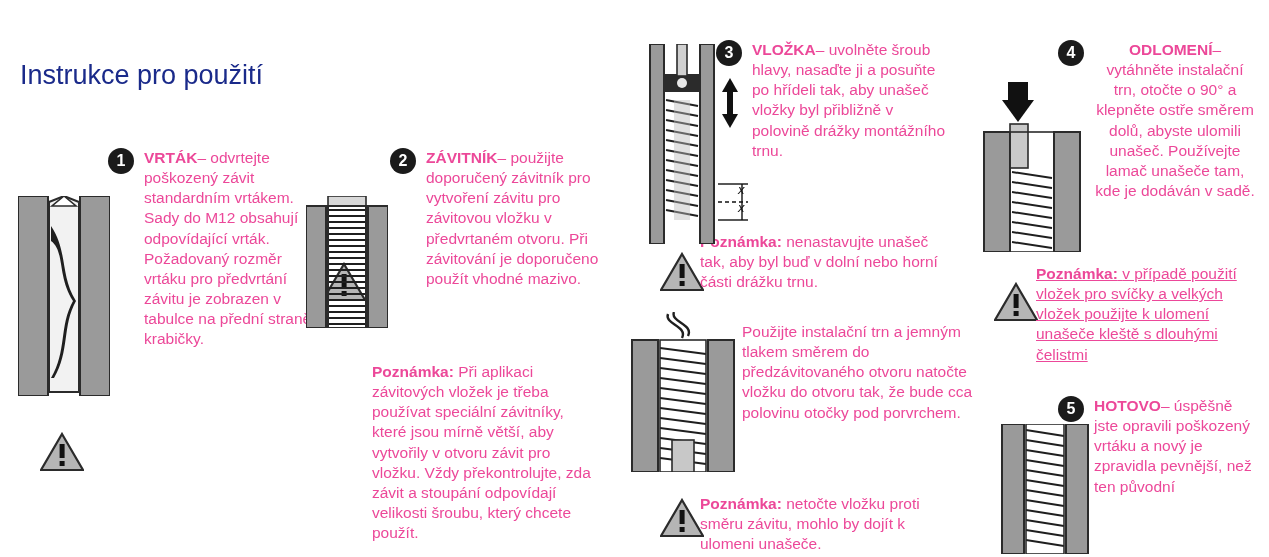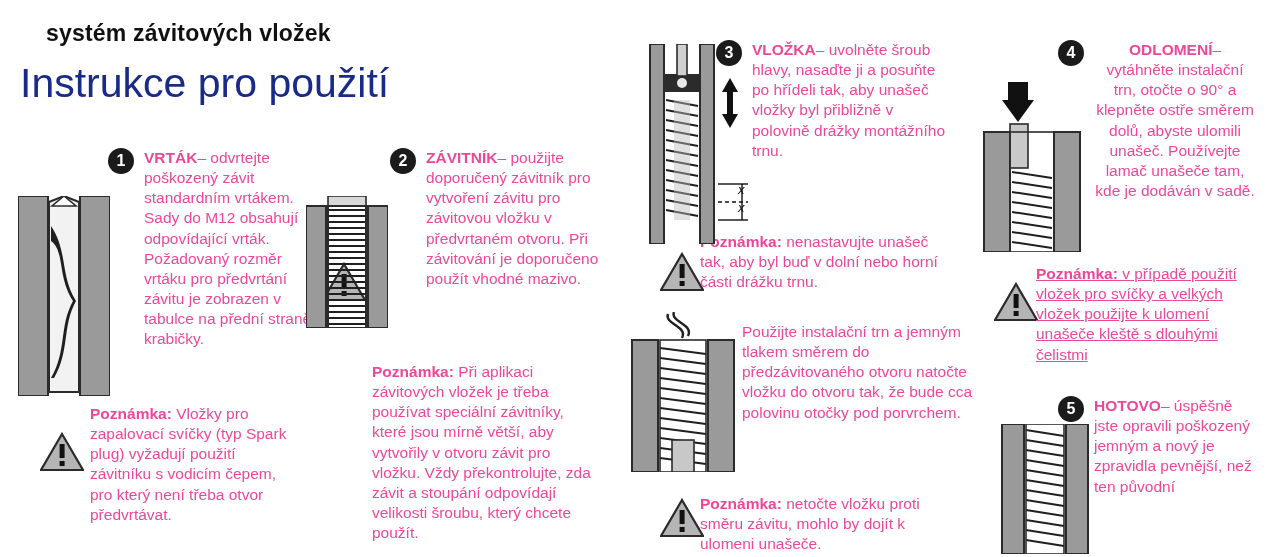--- a/index.html
+++ b/index.html
@@ -22,21 +22,21 @@
     position: absolute;
     left: 46px; top: 20px;
     font-size: 23px;
     font-weight: bold;
     color: #111111;
     letter-spacing: 0.2px;
   }
   .maintitle {
     position: absolute;
     left: 20px; top: 60px;
-    font-size: 41px;
+    font-size: 27px;
     color: #1a2a8a;
     font-weight: normal;
     letter-spacing: 0px;
   }
 
   
   .tx {
     position: absolute;
     font-size: 15.5px;
     line-height: 1.30;
@@ -69,39 +69,34 @@
 
   
   .ill { position: absolute; }
   .ill svg { display: block; }
 </style>
 </head>
 <body>
 
 <div id="page">
 
-  <div class="subtitle">systém závitových vložek</div>
   <div class="maintitle">Instrukce pro použití</div>
 
   <div class="badge" style="left:108px; top:148px;">1</div>
   <div class="tx" style="left:144px; top:148px; width:180px;">
     <b>VRTÁK</b><span>–</span>
     <span>odvrtejte poškozený závit standardním vrtákem. Sady do M12 obsahují odpovídající vrták. Požadovaný rozměr vrtáku pro předvrtání závitu je zobrazen v tabulce na přední straně krabičky.</span>
   </div>
 
   <div class="warn" style="left:40px; top:432px;">
     <svg width="44" height="40" viewBox="0 0 44 40">
       <polygon points="22,2 43,38 1,38" fill="#b5b5b5" stroke="#2b2b2b" stroke-width="2.2"></polygon>
       <rect x="19.6" y="12" width="5" height="14" fill="#111"></rect>
       <rect x="19.6" y="29" width="5" height="5" fill="#111"></rect>
     </svg>
-  </div>
-  <div class="tx note" style="left:90px; top:404px; width:200px;">
-    <b>Poznámka:</b>
-    <span>Vložky pro zapalovací svíčky (typ Spark plug) vyžadují použití závitníku s vodicím čepem, pro který není třeba otvor předvrtávat.</span>
   </div>
 
   <div class="ill" style="left:18px; top:196px;">
     <svg width="92" height="200" viewBox="0 0 92 200">
       <rect x="0" y="0" width="30" height="200" fill="#9a9a9a" stroke="#2b2b2b" stroke-width="2"></rect>
       <rect x="62" y="0" width="30" height="200" fill="#9a9a9a" stroke="#2b2b2b" stroke-width="2"></rect>
       <path d="M31 6 L46 0 L61 6 L61 196 L31 196 Z" fill="#f2f2f2" stroke="#2b2b2b" stroke-width="2"></path>
       <path d="M33 30 C50 55, 42 80, 58 105 C44 130, 52 155, 36 182 L33 182 C49 155, 41 130, 55 105 C39 80, 47 55, 33 45 Z" fill="#1f1f1f"></path>
       <path d="M46 0 L58 10 L34 10 Z" fill="#ffffff" stroke="#2b2b2b" stroke-width="1.6"></path>
     </svg>
@@ -291,21 +286,21 @@
         <path d="M34 150 L74 156"></path>
           <path d="M34 160 L74 166"></path>
       </g>
       <rect x="32" y="50" width="44" height="120" fill="none" stroke="#2b2b2b" stroke-width="1.6"></rect>
     </svg>
   </div>
 
   <div class="badge" style="left:1058px; top:396px;">5</div>
   <div class="tx" style="left:1094px; top:396px; width:166px;">
     <b>HOTOVO</b><span>–</span>
-    <span>úspěšně jste opravili poškozený jemným a nový je zpravidla pevnější, než ten původní</span>
+    <span>úspěšně jste opravili poškozený vrtáku a nový je zpravidla pevnější, než ten původní</span>
   </div>
 
   <div class="ill" style="left:1000px; top:424px;">
     <svg width="90" height="130" viewBox="0 0 90 130">
       <rect x="2" y="0" width="22" height="130" fill="#9a9a9a" stroke="#2b2b2b" stroke-width="2"></rect>
       <rect x="66" y="0" width="22" height="130" fill="#9a9a9a" stroke="#2b2b2b" stroke-width="2"></rect>
       <g stroke="#1f1f1f" stroke-width="2" fill="none">
         <path d="M26 6 L64 12"></path>
           <path d="M26 16 L64 22"></path>
           <path d="M26 26 L64 32"></path>

